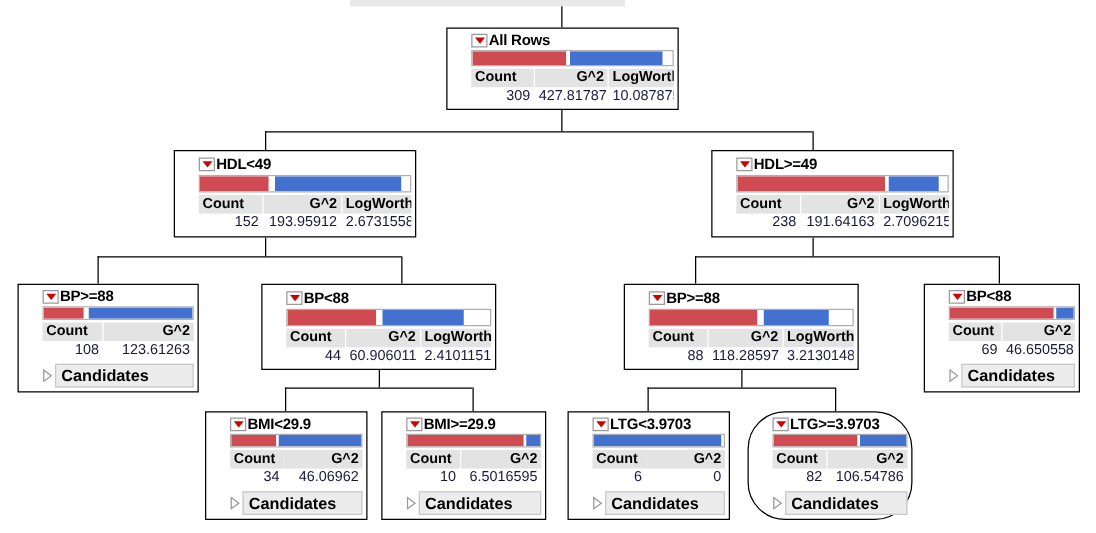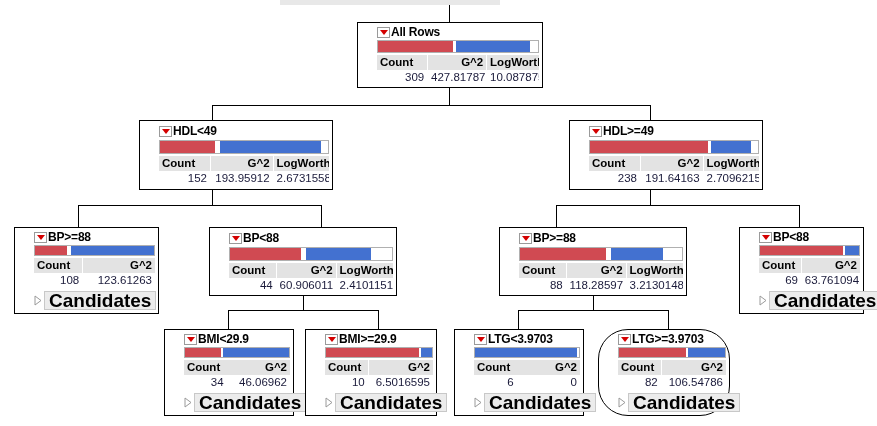--- a/index.html
+++ b/index.html
@@ -125,21 +125,21 @@
   }
   .cand .arrow-outline {
     width: 8px; height: 11px;
     flex: 0 0 auto;
     margin-right: 2px;
   }
   .cand .cbtn {
     flex: 1 1 auto;
     background: #ececec;
     border: 1px solid #c8c8c8;
-    font-size: 19px;
+    font-size: 13px;
     font-weight: bold;
     color: #000000;
     line-height: 17px;
     height: 19px;
     padding: 0 4px;
     text-align: left;
     white-space: nowrap;
   }
 </style>
 </head>
@@ -372,21 +372,21 @@
     </div>
     <div class="stats">
       <div class="srow head">
         <span class="cell c-count" style="width:50px">Count</span>
         <span class="sp"></span>
         <span class="cell c-g2" style="width:70px">G^2</span>
       </div>
       <div class="srow vals">
         <span class="cell c-count" style="width:50px">69</span>
         <span class="sp"></span>
-        <span class="cell c-g2" style="width:70px">63.761094</span>
+        <span class="cell c-g2" style="width:70px">46.650558</span>
       </div>
     </div>
     <div class="cand">
       <svg class="arrow-outline" viewBox="0 0 8 11">
         <polygon points="1,1 7,5.5 1,10" fill="none" stroke="#9a9a9a" stroke-width="1"></polygon>
       </svg>
       <span class="cbtn">Candidates</span>
     </div>
   </div>
 

